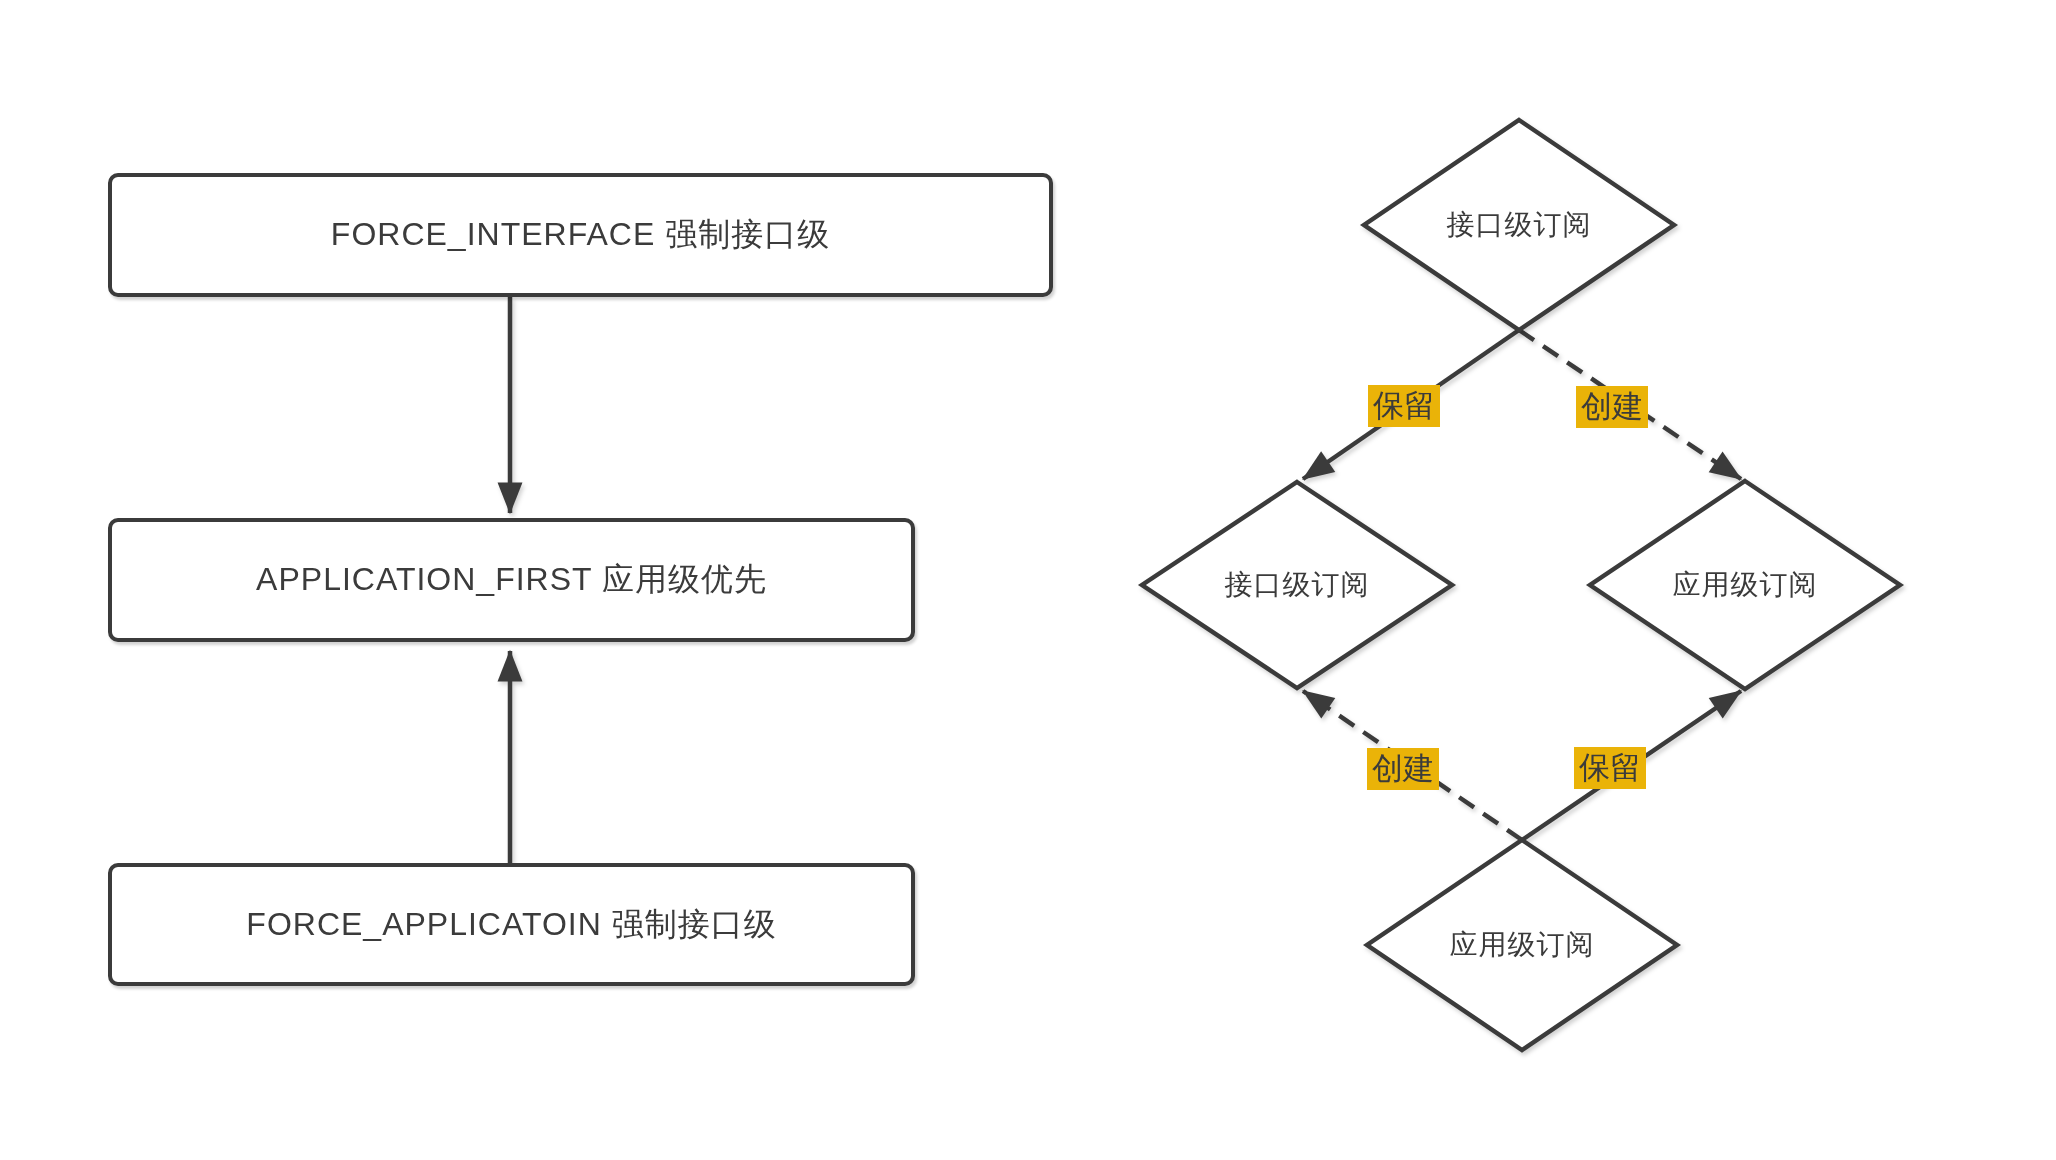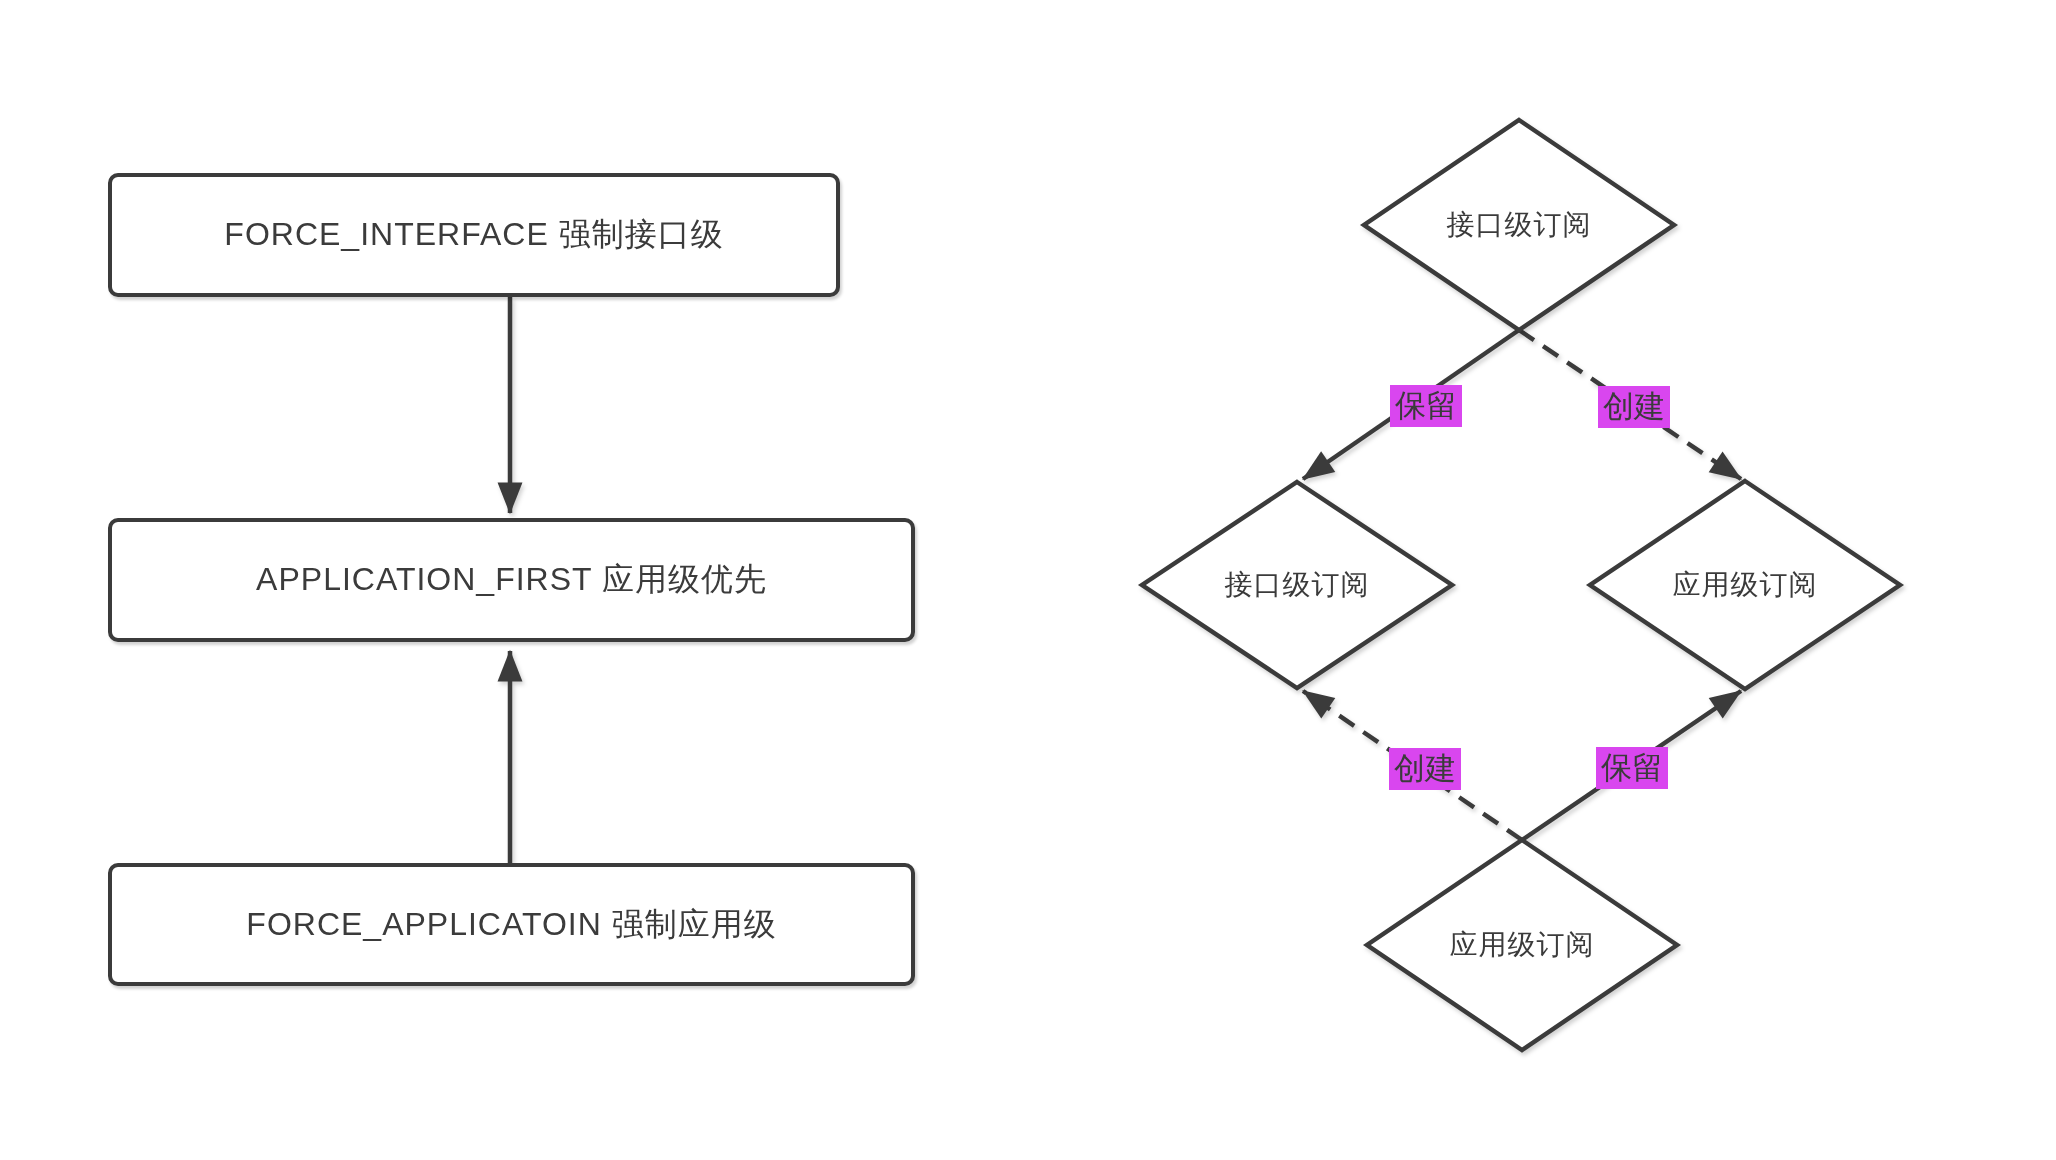--- a/index.html
+++ b/index.html
@@ -55,25 +55,24 @@
     position: absolute;
     transform: translate(-50%, -50%);
     font-size: 28px;
     letter-spacing: 1px;
     white-space: nowrap;
   }
   .edge-label {
     position: absolute;
     transform: translate(-50%, -50%);
     font-size: 31px;
-    background: #d946ef;
+    background: #eab308;
     padding: 0 5px;
     white-space: nowrap;
     text-align: left;
-    margin-left: 22px;
   }
 </style>
 </head>
 <body>
 
 <div id="canvas">
 
   <svg id="shapes" viewBox="0 0 2056 1160" xmlns="http://www.w3.org/2000/svg">
     <defs>
       <marker id="arrow" markerUnits="userSpaceOnUse" markerWidth="34" markerHeight="28" viewBox="0 0 30 24" refX="28" refY="12" orient="auto">
@@ -88,28 +87,28 @@
     <line class="edge-line dashed" x1="1519" y1="330" x2="1741" y2="479" marker-end="url(#arrow)"></line>
     <line class="edge-line dashed" x1="1522" y1="840" x2="1303" y2="691" marker-end="url(#arrow)"></line>
     <line class="edge-line" x1="1522" y1="840" x2="1741" y2="691" marker-end="url(#arrow)"></line>
 
     <path class="shape" d="M1519,120 L1674,225 L1519,330 L1364,225 Z"></path>
     <path class="shape" d="M1297,482 L1452,585 L1297,688 L1142,585 Z"></path>
     <path class="shape" d="M1745,481 L1900,585 L1745,689 L1590,585 Z"></path>
     <path class="shape" d="M1522,840 L1677,945 L1522,1050 L1367,945 Z"></path>
   </svg>
 
-  <div class="flow-box" style="left:108px; top:173px; width:732px; height:124px;">
+  <div class="flow-box" style="left:108px; top:173px; width:945px; height:124px;">
     <span>FORCE_INTERFACE 强制接口级</span>
   </div>
   <div class="flow-box" style="left:108px; top:518px; width:807px; height:124px;">
     <span>APPLICATION_FIRST 应用级优先</span>
   </div>
   <div class="flow-box" style="left:108px; top:863px; width:807px; height:123px;">
-    <span>FORCE_APPLICATOIN 强制应用级</span>
+    <span>FORCE_APPLICATOIN 强制接口级</span>
   </div>
 
   <div class="diamond-label" style="left:1519px; top:225px;">接口级订阅</div>
   <div class="diamond-label" style="left:1297px; top:585px;">接口级订阅</div>
   <div class="diamond-label" style="left:1745px; top:585px;">应用级订阅</div>
   <div class="diamond-label" style="left:1522px; top:945px;">应用级订阅</div>
 
   <div class="edge-label" style="left:1404px; top:406px;">保留</div>
   <div class="edge-label" style="left:1612px; top:407px;">创建</div>
   <div class="edge-label" style="left:1403px; top:769px;">创建</div>

